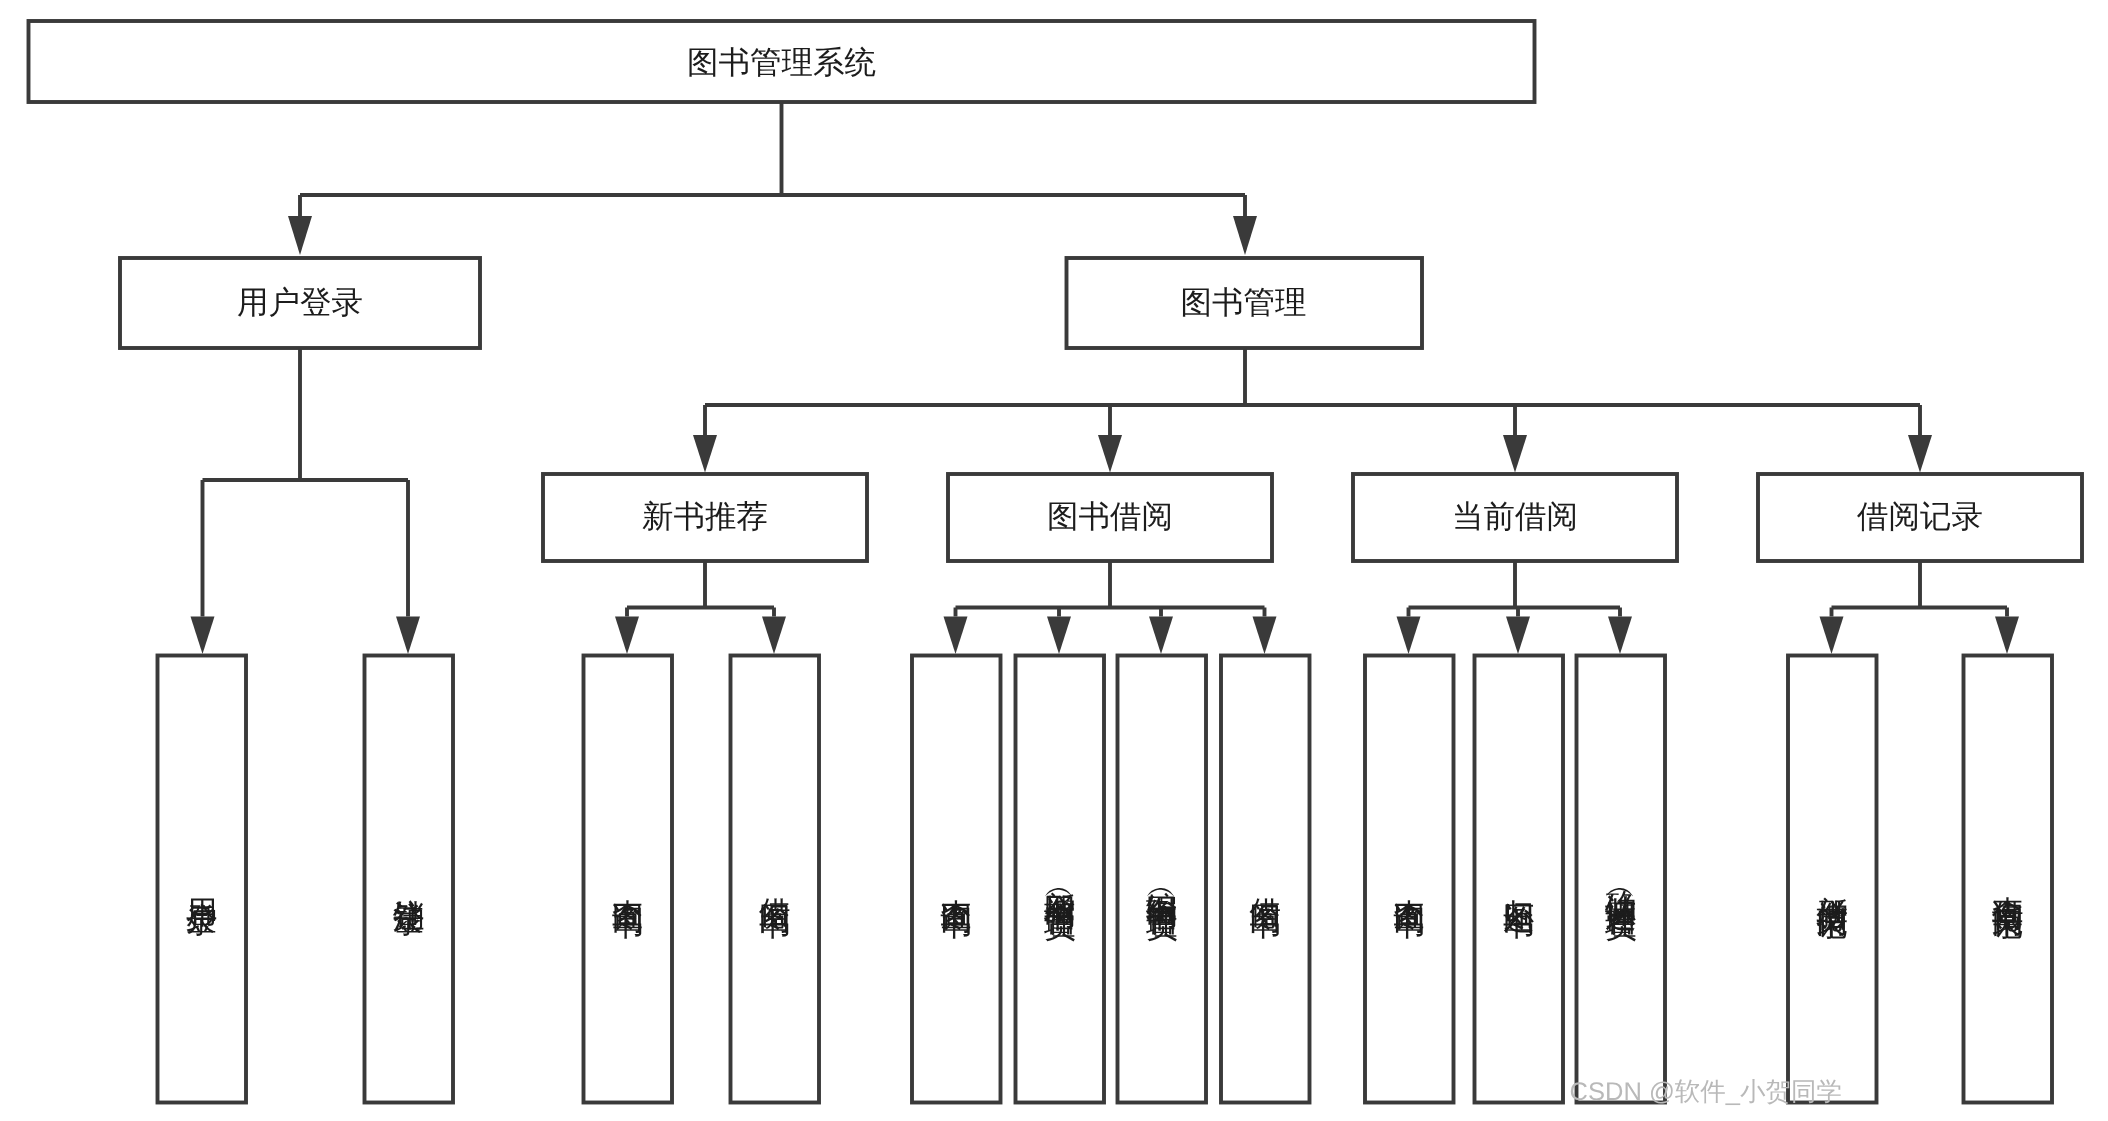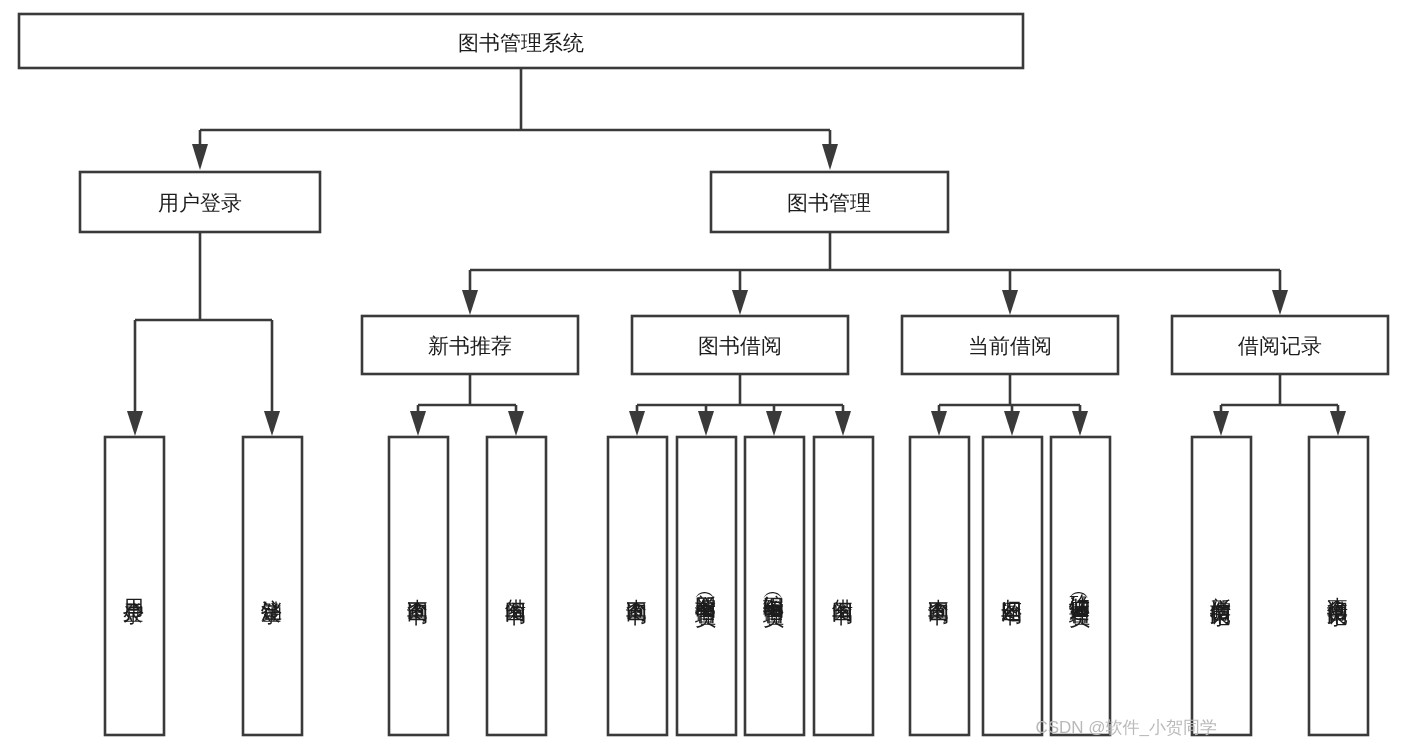--- a/index.html
+++ b/index.html
@@ -52,21 +52,21 @@
     font-family: "Liberation Sans", "DejaVu Sans", sans-serif;
     font-size: 21px;
     fill: #1c1c1c;
     writing-mode: vertical-rl;
     text-orientation: upright;
     text-anchor: middle;
     letter-spacing: 2px;
   }
   .watermark-text {
     position: absolute;
-    right: 11px;
+    right: 0;
     bottom: 8px;
     font-family: "Liberation Sans", "DejaVu Sans", sans-serif;
     font-size: 17px;
     color: #b9b9b9;
     white-space: nowrap;
     pointer-events: none;
   }
 </style>
 </head>
 <body>

